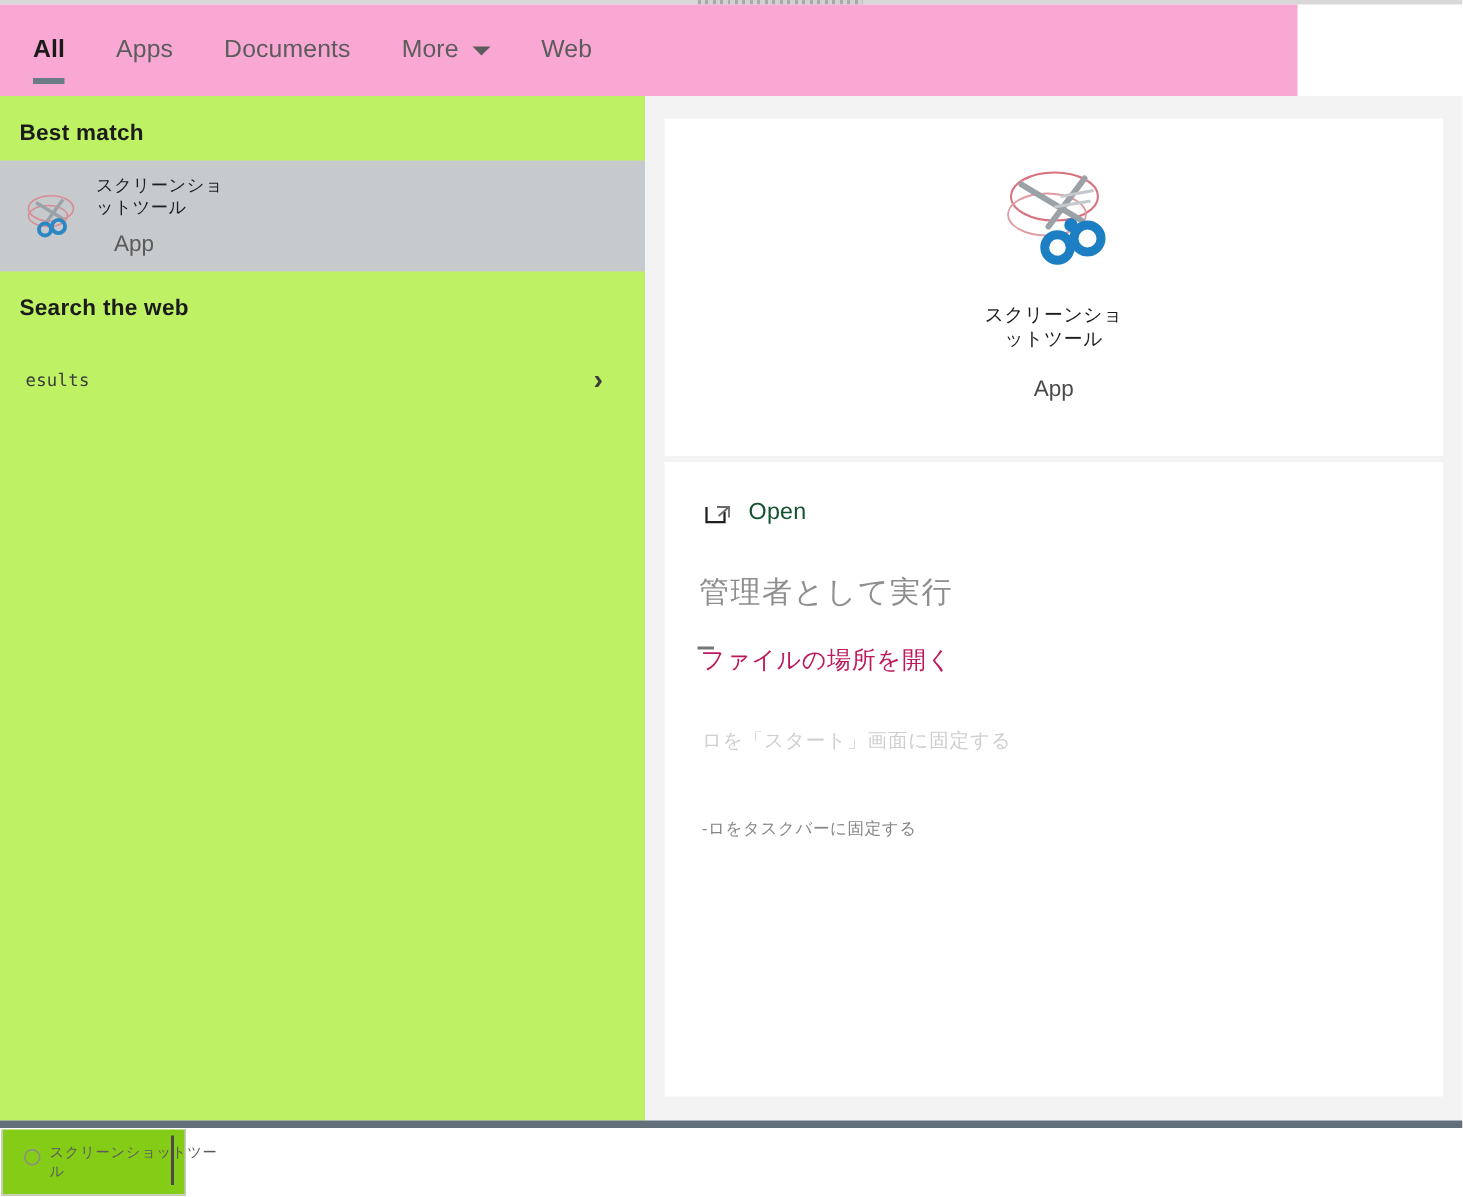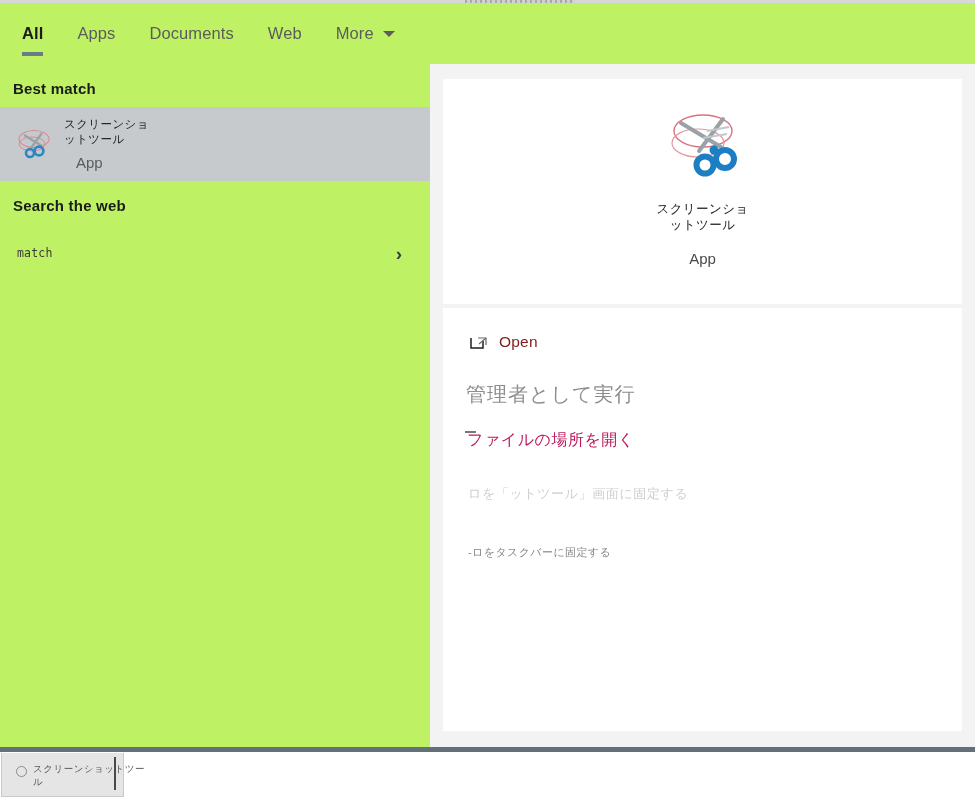--- a/index.html
+++ b/index.html
@@ -12,21 +12,21 @@
     -webkit-font-smoothing:antialiased;
   }
   .screen{position:absolute;inset:0;width:975px;height:798px;}
 
   
   .topstrip{position:absolute;left:0;top:0;width:975px;height:3px;background:#d8d8d8;}
   .topstrip .ghost{position:absolute;left:465px;top:0;width:110px;height:3px;
      background:repeating-linear-gradient(90deg,#9a9a9a 0 2px,#cfcfcf 2px 5px);opacity:.75;}
 
   
-  .header{position:absolute;left:0;top:3px;width:975px;height:61px;background:#bef264;}
+  .header{position:absolute;left:0;top:3px;width:865px;height:61px;background:#f9a8d4;}
   .tabs{position:absolute;left:0;top:0;height:61px;display:flex;align-items:center;}
   .tab{position:relative;height:61px;display:flex;align-items:center;padding:0 17px;
        font-size:16.5px;color:#5c5c5c;cursor:default;letter-spacing:.1px;}
   .tab.first{padding-left:22px;}
   .tab.active{color:#1b1b1b;font-weight:bold;}
   .tab.active .ul{position:absolute;left:22px;right:17px;bottom:8px;height:4px;background:#6b7b85;}
   .tab .caret{display:inline-block;margin-left:9px;width:0;height:0;
       border-left:6px solid transparent;border-right:6px solid transparent;border-top:6px solid #5c5c5c;}
   .hdr-right{position:absolute;right:0;top:0;height:61px;display:flex;align-items:center;}
   .nomi{font-size:16px;color:#555;padding:0 12px;opacity:.85;}
@@ -51,37 +51,37 @@
   .right{position:absolute;left:430px;top:64px;width:545px;height:683px;background:#f3f3f3;}
   .card{position:absolute;left:13px;background:#ffffff;width:519px;}
   .card.preview{top:15px;height:225px;}
   .card.actions{top:244px;height:423px;}
 
   .prev-inner{display:flex;flex-direction:column;align-items:center;padding-top:18px;}
   .prev-name{font-size:12.5px;color:#1d1d1d;line-height:1.3;text-align:center;letter-spacing:.4px;margin-top:8px;}
   .prev-type{font-size:15px;color:#4a4a4a;margin-top:16px;}
 
   .act{display:flex;align-items:center;height:40px;padding-left:26px;}
-  .act .lbl{font-size:15.5px;color:#7f1d1d;letter-spacing:.2px;}
+  .act .lbl{font-size:15.5px;color:#14532d;letter-spacing:.2px;}
   .act .oic{width:30px;display:flex;align-items:center;}
   .act.open{margin-top:14px;}
   .act.a2{margin-top:12px;padding-left:23px;}
   .act.a2 .lbl{font-size:20px;color:#8e8e8e;letter-spacing:1px;}
   .act.a3{margin-top:6px;padding-left:24px;}
   .act.a3 .lbl{font-size:16px;color:#be185d;letter-spacing:.5px;}
   .act.a3 .tick{position:absolute;margin-left:-2px;margin-top:-17px;width:11px;height:2px;background:#777;}
   .act.a4{margin-top:14px;padding-left:25px;}
   .act.a4 .lbl{font-size:13px;color:#cfcfcf;letter-spacing:.6px;}
   .act.a5{margin-top:18px;padding-left:25px;}
   .act.a5 .lbl{font-size:11px;color:#868686;letter-spacing:.4px;}
 
   
   .tbsep{position:absolute;left:0;top:747px;width:975px;height:5px;background:#62707a;}
   .tbzone{position:absolute;left:0;top:752px;width:975px;height:46px;background:#ffffff;}
-  .searchbox{position:absolute;left:1px;top:753px;width:123px;height:44px;background:#e5e5e5;
+  .searchbox{position:absolute;left:1px;top:753px;width:123px;height:44px;background:#84cc16;
      border:1px solid #c9c9c9;border-top:none;box-sizing:border-box;}
   .sb-line{position:absolute;left:14px;top:10px;display:flex;align-items:flex-start;}
   .sb-circle{width:9px;height:9px;border:1px solid #8b8b8b;border-radius:50%;margin-top:3px;flex:none;}
   .sb-text{margin-left:6px;font-size:9.5px;color:#5b5b5b;line-height:1.35;width:118px;letter-spacing:.5px;}
   .caret-bar{position:absolute;left:114px;top:757px;width:2px;height:33px;background:#4a4a4a;}
 </style>
 </head>
 <body>
 
 <div class="screen">
@@ -100,26 +100,26 @@
 
       <div class="tab">
         <span>Apps</span>
       </div>
 
       <div class="tab">
         <span>Documents</span>
       </div>
 
       <div class="tab">
-        <span>Web</span>
-      </div>
-
-      <div class="tab">
         <span>More</span>
         <span class="caret"></span>
+      </div>
+
+      <div class="tab">
+        <span>Web</span>
       </div>
     </div>
 
   </div>
 
   <div class="left">
 
     <div class="sec-title">Best match</div>
 
     <div class="bestrow">
@@ -137,21 +137,21 @@
         <div class="t1">スクリーンショ</div>
         <div class="t1">ットツール</div>
         <div class="t2">App</div>
       </div>
     </div>
 
     <div class="sec-title">Search the web</div>
 
     <div class="webrow">
       <div class="wt">
-        <div>match</div>
+        <div>esults</div>
       </div>
       <div class="chev">›</div>
     </div>
 
   </div>
 
   <div class="right">
 
     <div class="card preview">
       <div class="prev-inner">
@@ -192,21 +192,21 @@
       <div class="act a2">
         <div class="lbl">管理者として実行</div>
       </div>
 
       <div class="act a3">
         <div class="tick"></div>
         <div class="lbl">ファイルの場所を開く</div>
       </div>
 
       <div class="act a4">
-        <div class="lbl">ロを「ットツール」画面に固定する</div>
+        <div class="lbl">ロを「スタート」画面に固定する</div>
       </div>
 
       <div class="act a5">
         <div class="lbl">-ロをタスクバーに固定する</div>
       </div>
 
     </div>
   </div>
 
   <div class="tbsep"></div>

